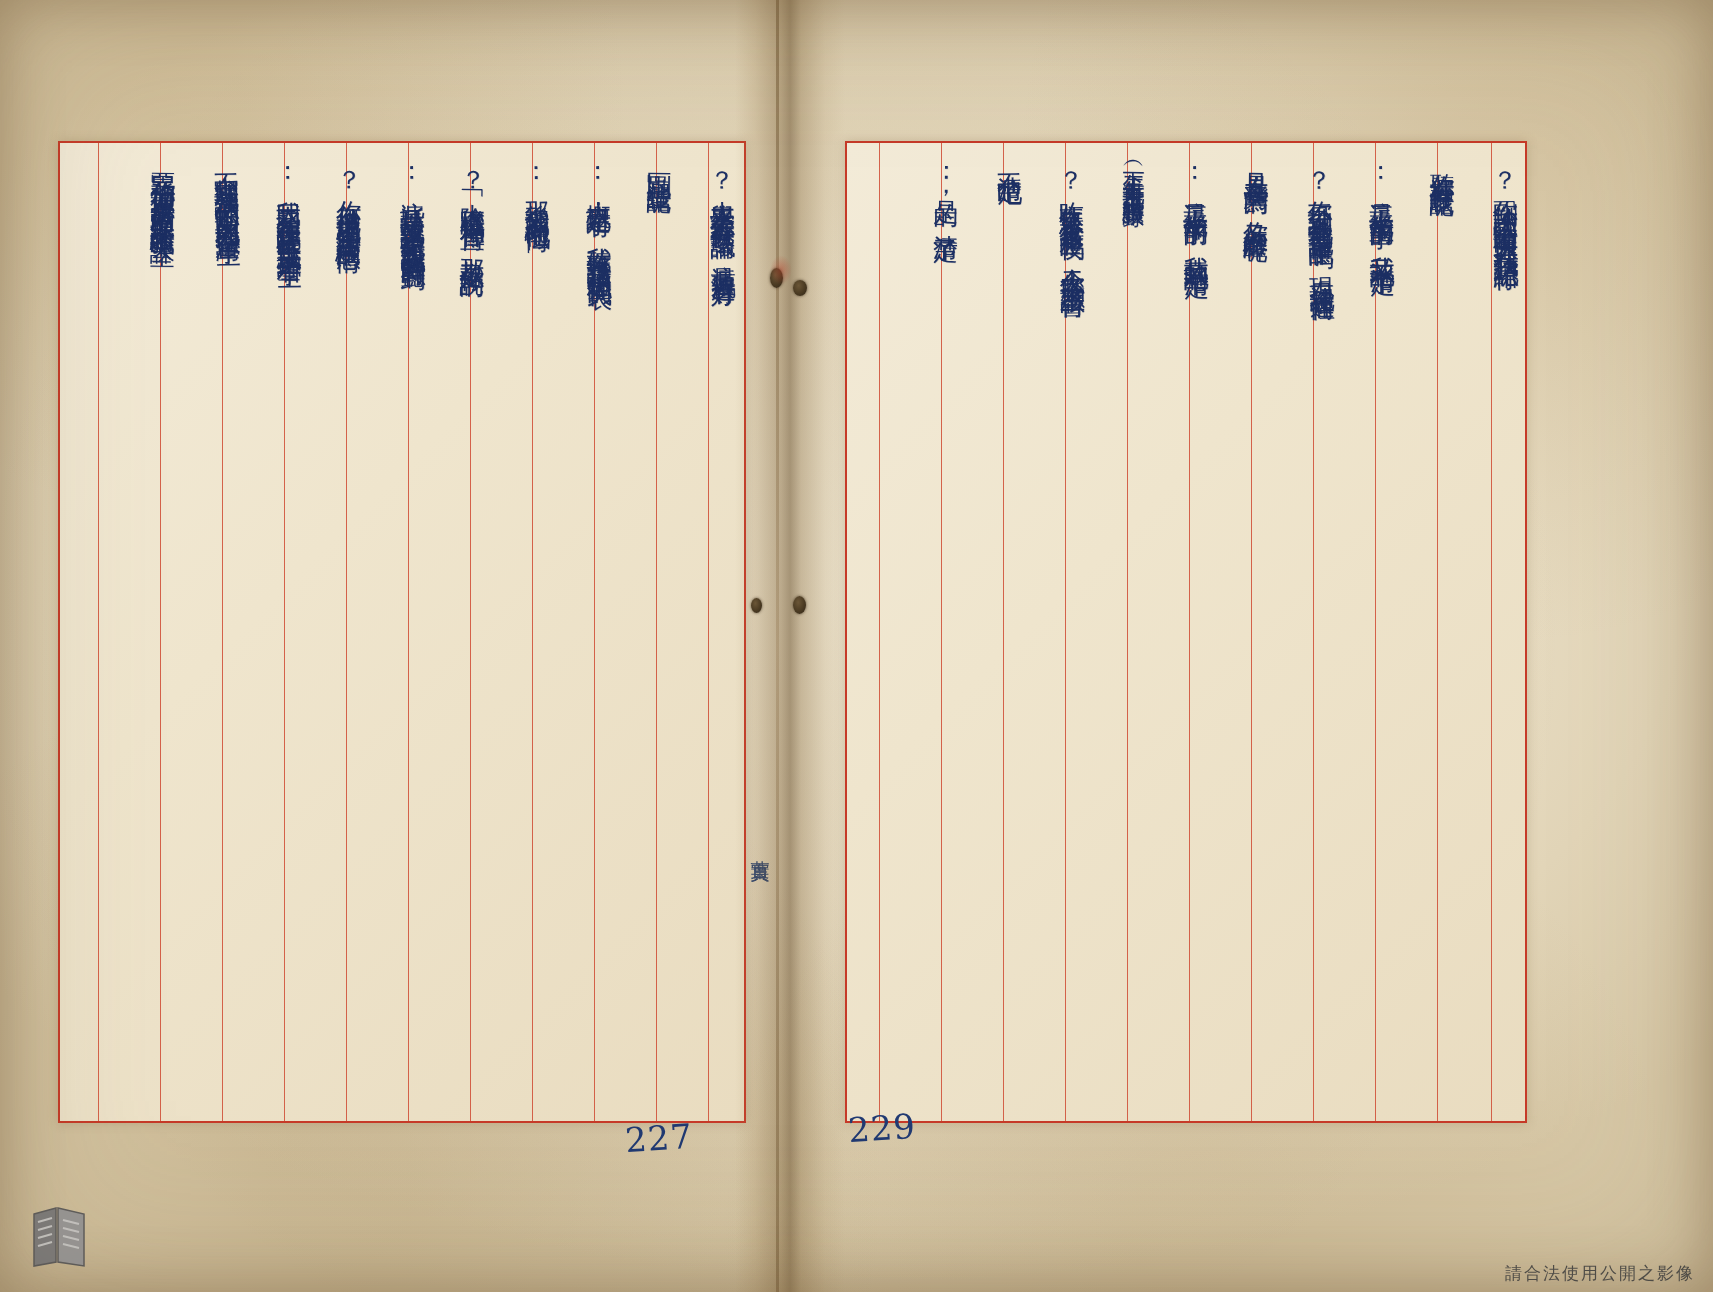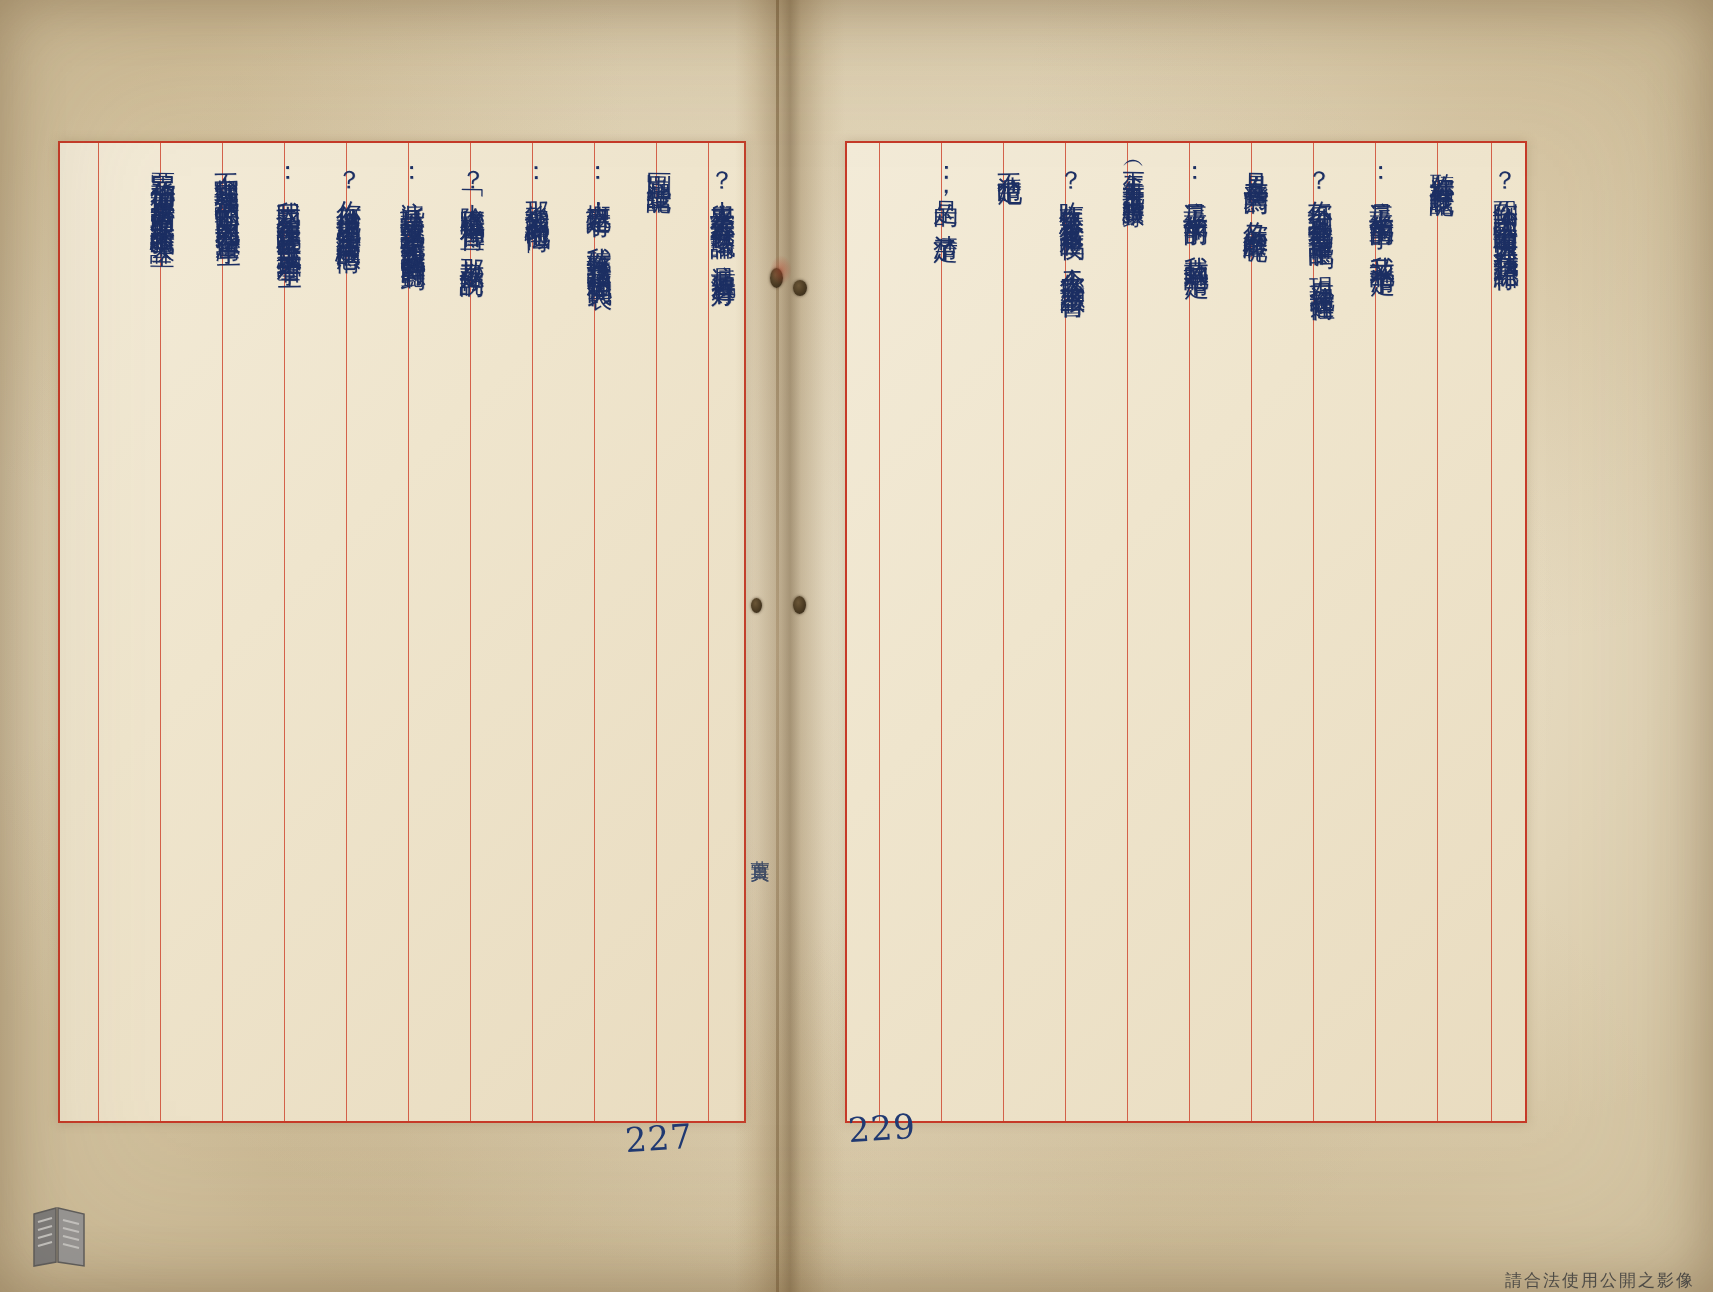--- a/index.html
+++ b/index.html
@@ -155,21 +155,21 @@
     bottom: 22px;
     width: 60px;
     height: 66px;
     opacity: 0.85;
   }
 
   
   .copyright {
     position: absolute;
     right: 18px;
-    bottom: 0;
+    bottom: 7px;
     font-family: "DejaVu Sans", sans-serif;
     font-size: 17px;
     color: #3b3b3b;
     letter-spacing: 2px;
     opacity: 0.85;
   }
 
   
   .stain {
     position: absolute;

